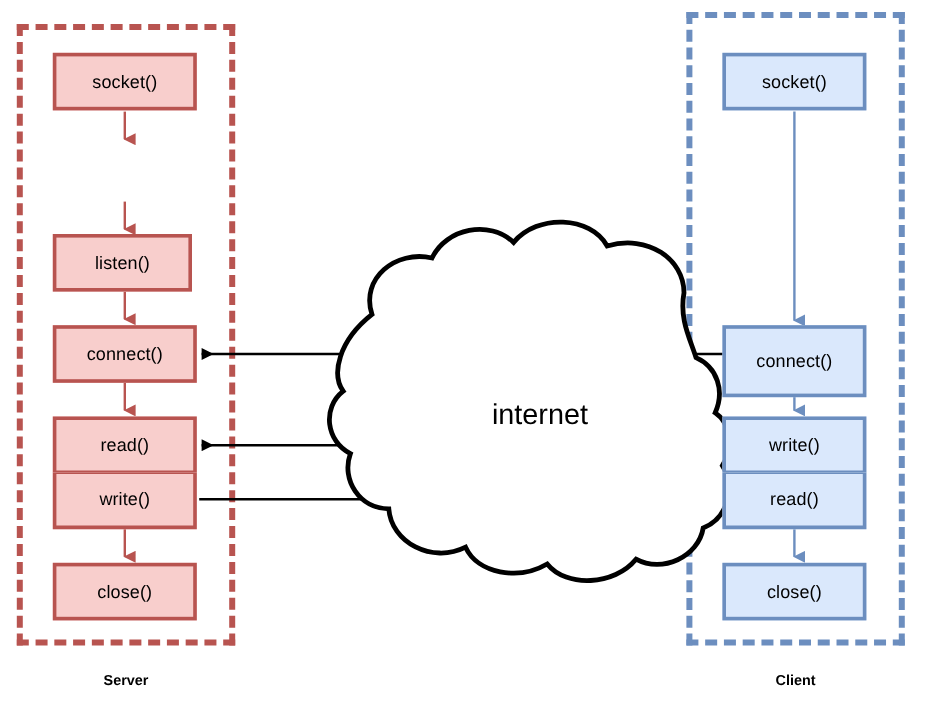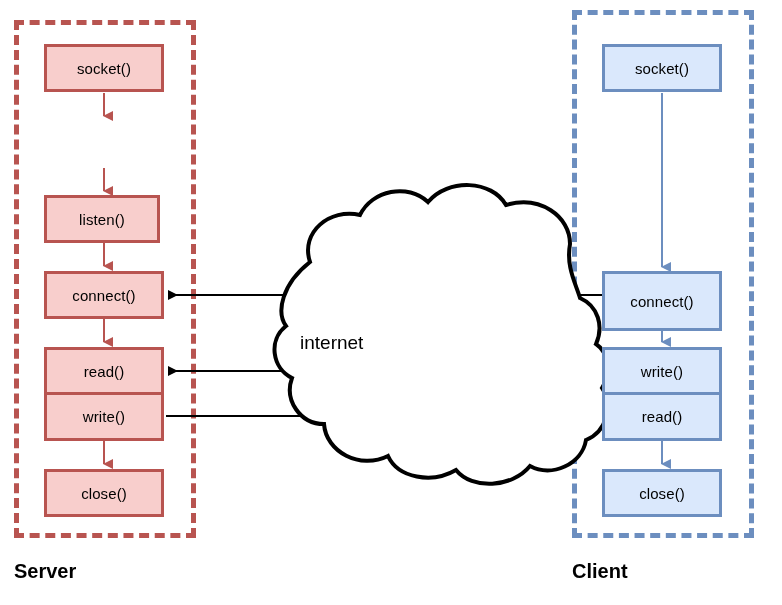--- a/index.html
+++ b/index.html
@@ -55,35 +55,36 @@
     background: #dae8fc;
     border: 3px solid #6c8ebf;
   }
   .stack-top-server { border-bottom-width: 2px; }
   .stack-bot-server { border-top-width: 1px; }
   .stack-top-client { border-bottom-width: 2px; }
   .stack-bot-client { border-top-width: 1px; }
 
   .zone-label {
     position: absolute;
-    font-size: 20px;
+    font-size: 12px;
     font-weight: bold;
     color: #000000;
+    text-align: center;
     width: 182px;
   }
   .label-server { left: 14px; top: 560px; }
   .label-client { left: 572px; top: 560px; }
 
   .cloud-text {
     position: absolute;
     left: 300px;
     top: 332px;
     width: 190px;
-    text-align: left;
-    font-size: 19px;
+    text-align: right;
+    font-size: 24px;
     color: #000000;
   }
   svg.layer {
     position: absolute;
     left: 0;
     top: 0;
     width: 782px;
     height: 605px;
     pointer-events: none;
   }

